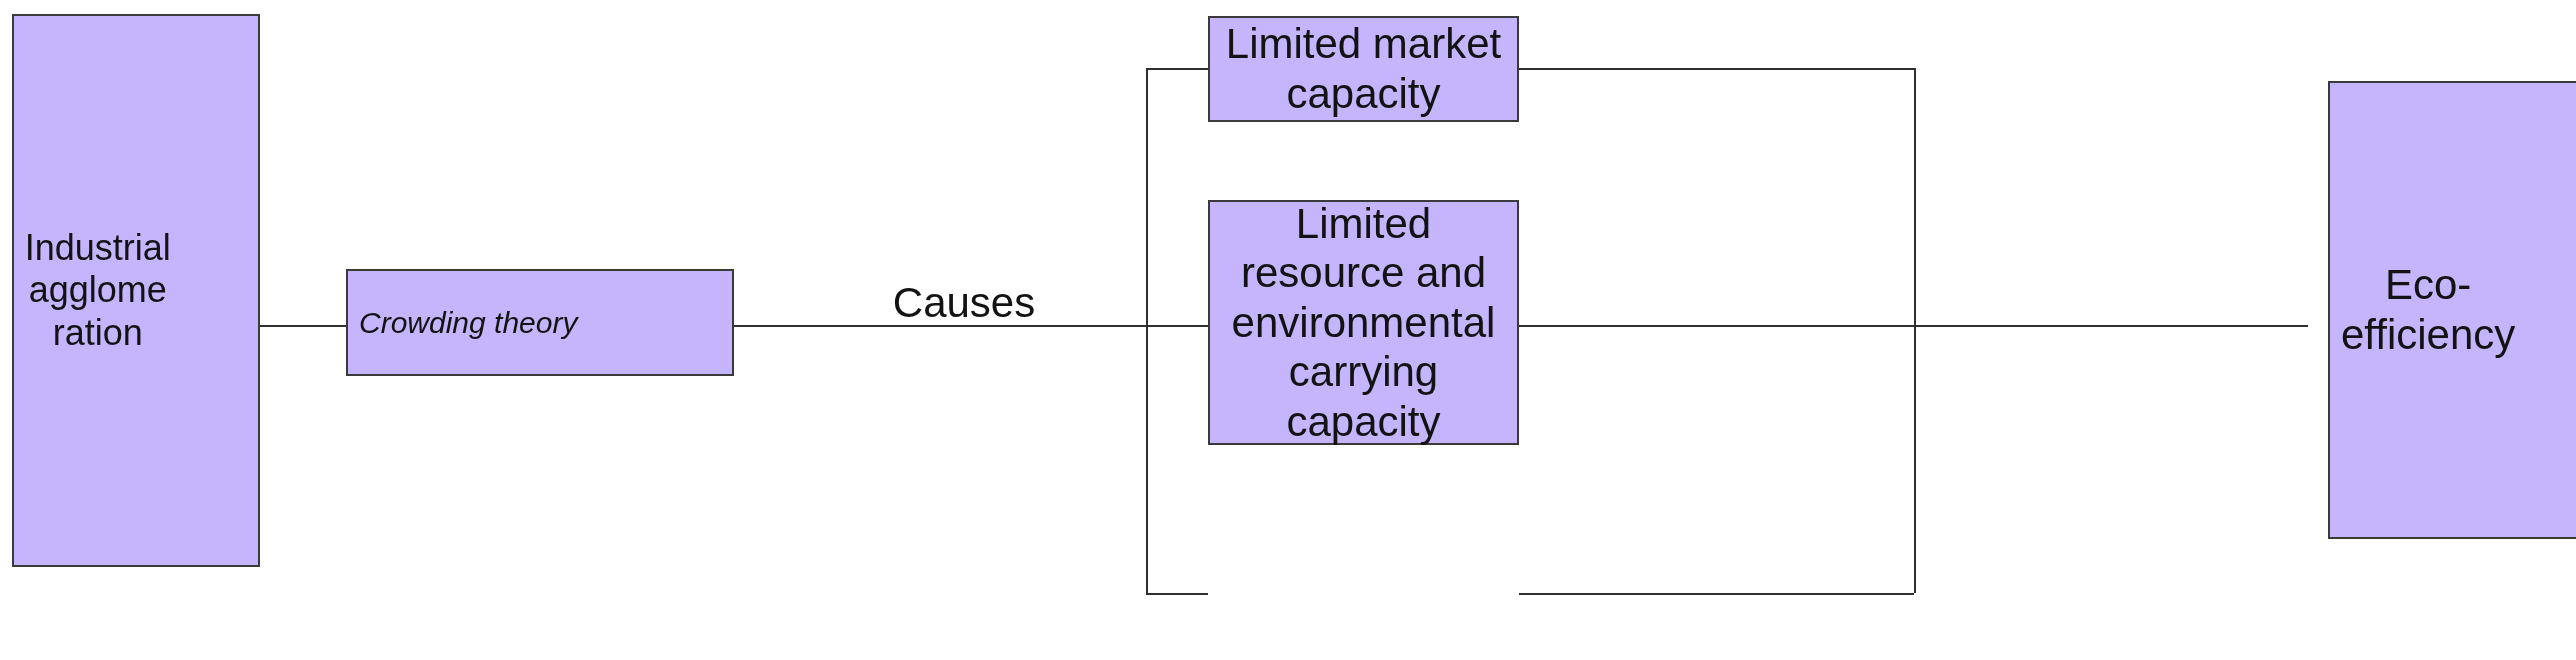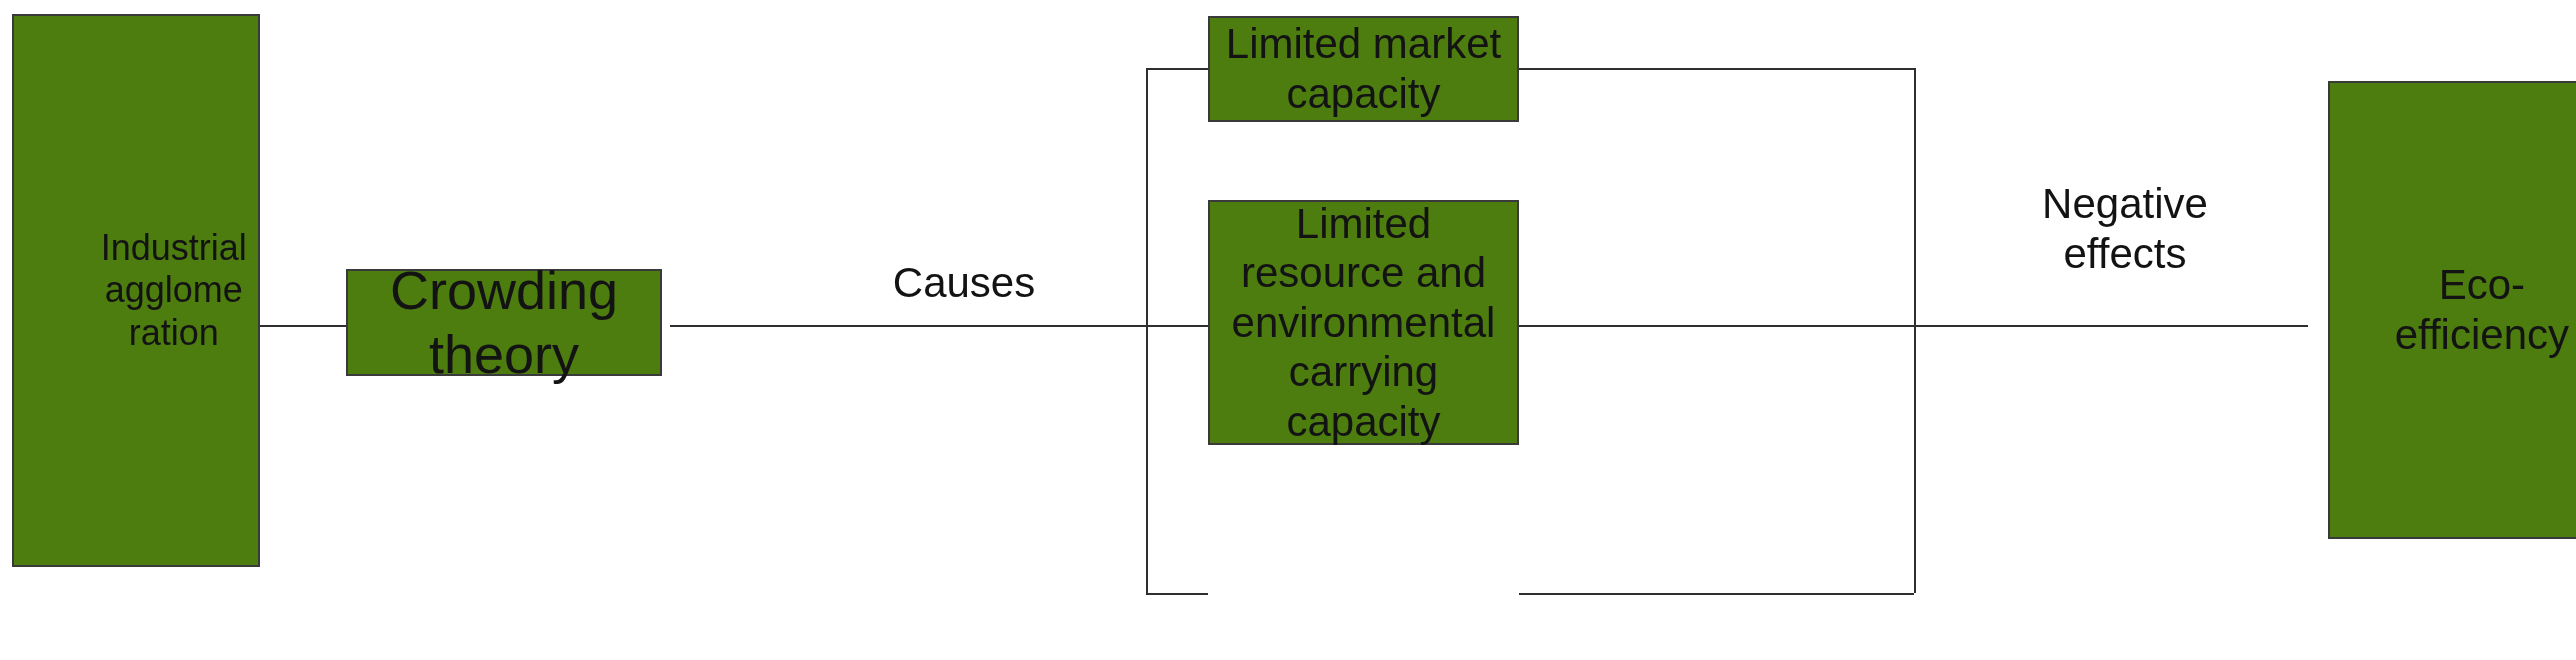--- a/index.html
+++ b/index.html
@@ -13,24 +13,24 @@
     height: 660px;
     background: #ffffff;
     font-family: "Liberation Sans", sans-serif;
     color: #1a1a1a;
     overflow: hidden;
   }
   .node {
     position: absolute;
     box-sizing: border-box;
     border: 2.4px solid #3a3a3a;
-    background: #4d7c0f;
+    background: #c4b5fd;
     display: flex;
     align-items: center;
-    justify-content: flex-end;
+    justify-content: flex-start;
     text-align: center;
     line-height: 1.18;
     color: #131313;
     font-weight: 400;
   }
   .node .txt {
     display: block;
     padding: 0 11px;
     white-space: pre-line;
   }
@@ -48,28 +48,28 @@
     border-top: 2.4px solid #2f2f2f;
   }
   .vline {
     position: absolute;
     width: 0;
     border-left: 2.4px solid #2f2f2f;
   }
 
   
   #node-industrial   { left: 11.8px;   top: 14px;  width: 248px; height: 553px; font-size: 36px; }
-  #node-crowding     { left: 346px;  top: 269px; width: 316px; height: 107px; font-size: 54px; }
+  #node-crowding     { left: 346px;  top: 269px; width: 388px; height: 107px; font-size: 30px; font-style: italic; }
   #node-market       { left: 1208px; top: 15.7px;  width: 311px; height: 106px; font-size: 42px; }
   #node-resource     { left: 1208px; top: 200px; width: 311px; height: 245px; font-size: 42px; }
   #node-scarce       { left: 1208px; top: 533px; width: 311px; height: 111px; font-size: 42px; }
   #node-eco          { left: 2308px; top: 81px; width: 254px; height: 458px; font-size: 42px; margin-left: 20px; }
 
   
-  #label-causes   { left: 854px; top: 258px; width: 220px; font-size: 42px; }
+  #label-causes   { left: 854px; top: 278px; width: 220px; font-size: 42px; }
   #label-negative { left: 1976px; top: 179px; width: 298px; font-size: 42px; }
 
   
   
   #conn-ind-crowd    { left: 259px;  top: 325px; width: 87px; }
   
   #conn-crowd-brkt   { left: 670px;  top: 325px; width: 476px; }
   
   #brkt-left-spine   { left: 1146px; top: 68px;  height: 525px; }
   #brkt-left-top     { left: 1146px; top: 68px;  width: 62px; }
@@ -124,17 +124,15 @@
   </div>
 
 
   <div class="node" id="node-eco">
     <span class="txt">Eco-
 efficiency</span>
   </div>
 
   <div class="label" id="label-causes">Causes</div>
 
-  <div class="label" id="label-negative">Negative
-effects</div>
 
 </div>
 
 
 </body></html>

